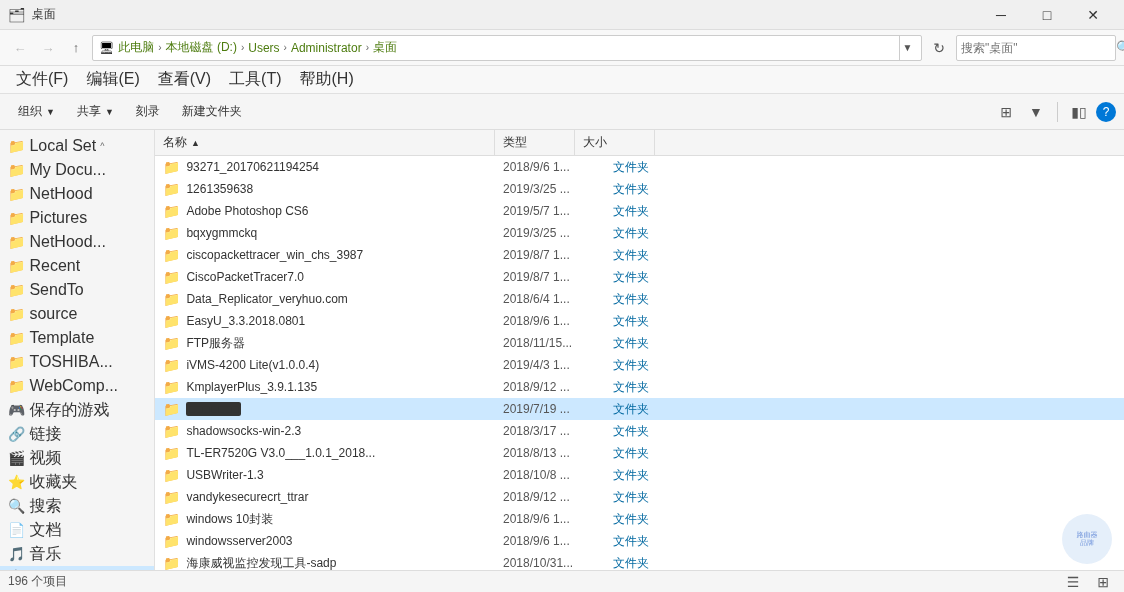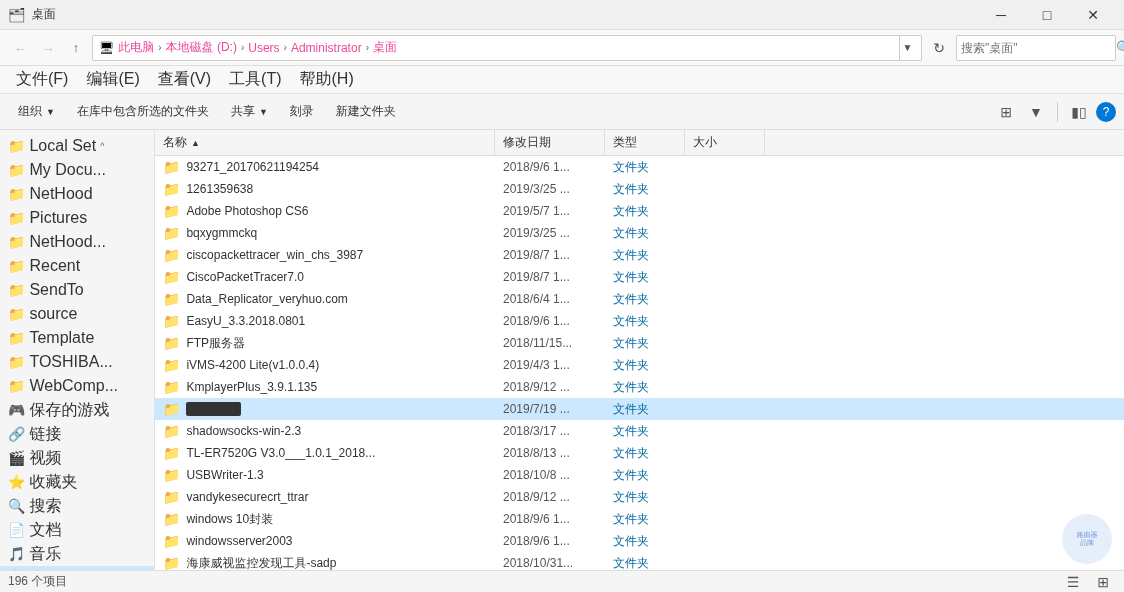--- a/index.html
+++ b/index.html
@@ -80,21 +80,21 @@
       border: 1px solid #ccc;
       background: #fff;
       border-radius: 2px;
       display: flex;
       align-items: center;
       padding: 0 6px;
       gap: 4px;
       font-size: 12px;
     }
     .path-segment {
-      color: #ec4899;
+      color: #4d7c0f;
     }
     .path-sep {
       color: #666;
       font-size: 10px;
     }
     .path-arrow {
       width: 16px;
       height: 26px;
       border: none;
       background: transparent;
@@ -418,23 +418,20 @@
   <div class="menu-item">工具(T)</div>
   <div class="menu-item">帮助(H)</div>
 </div>
 
 <div class="toolbar">
   <button class="toolbar-btn">
     <span>组织</span>
     <span class="chevron">▼</span>
   </button>
   <button class="toolbar-btn">
-    <span>在库中包含所选的文件夹</span>
-  </button>
-  <button class="toolbar-btn">
     <span>共享</span>
     <span class="chevron">▼</span>
   </button>
   <button class="toolbar-btn">
     <span>刻录</span>
   </button>
   <button class="toolbar-btn">
     <span>新建文件夹</span>
   </button>
   <span class="toolbar-spacer"></span>
@@ -528,23 +525,20 @@
       <span class="sidebar-item-text">桌面</span>
     </div>
   </div>
 
   <div class="file-list-area">
     <div class="file-list-header">
       <div class="col-header col-name">
         <span>名称</span>
         <span style="font-size:9px;">▲</span>
       </div>
-      <div class="col-header col-date">
-        <span>修改日期</span>
-      </div>
       <div class="col-header col-type">
         <span>类型</span>
       </div>
       <div class="col-header col-size">
         <span>大小</span>
       </div>
     </div>
     <div class="file-list-body">
 
       <div class="file-row">

